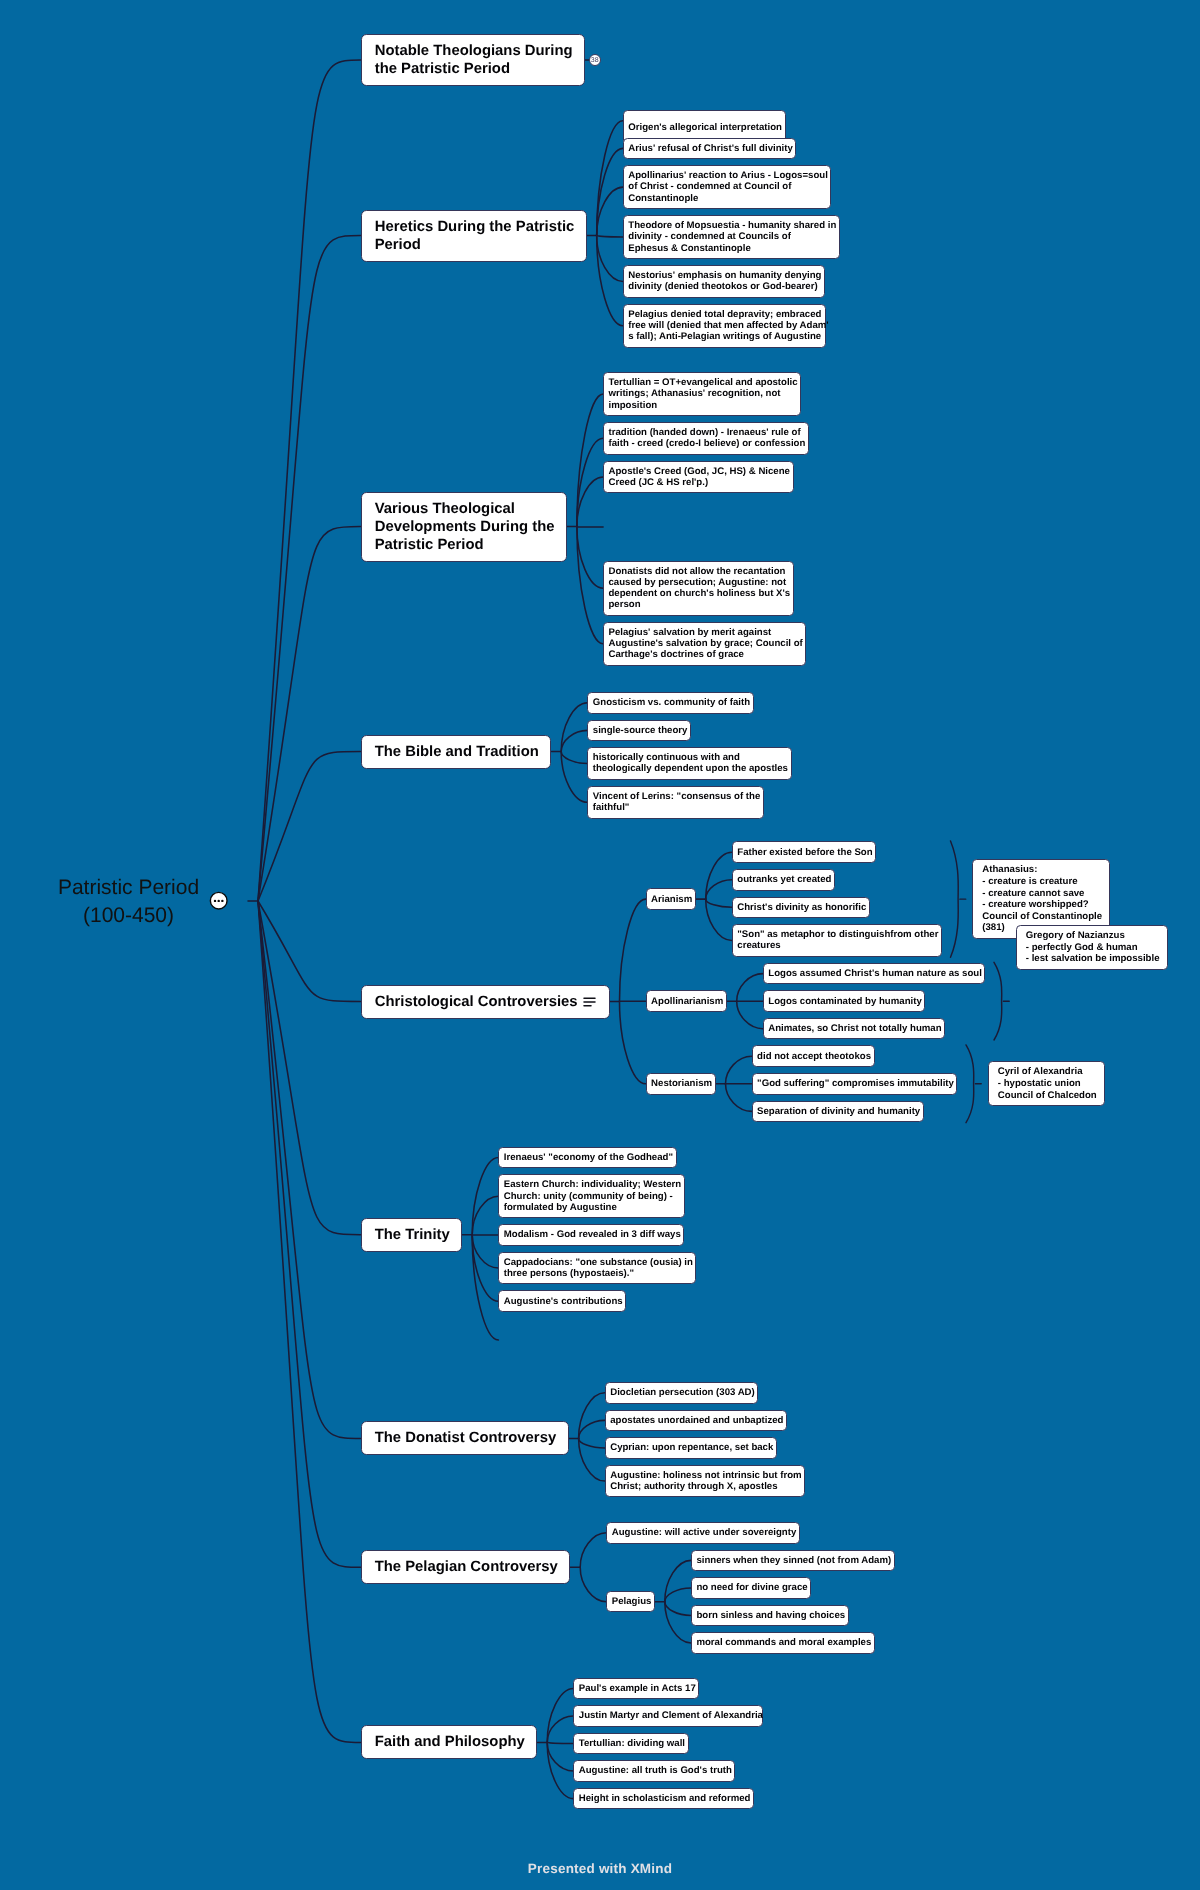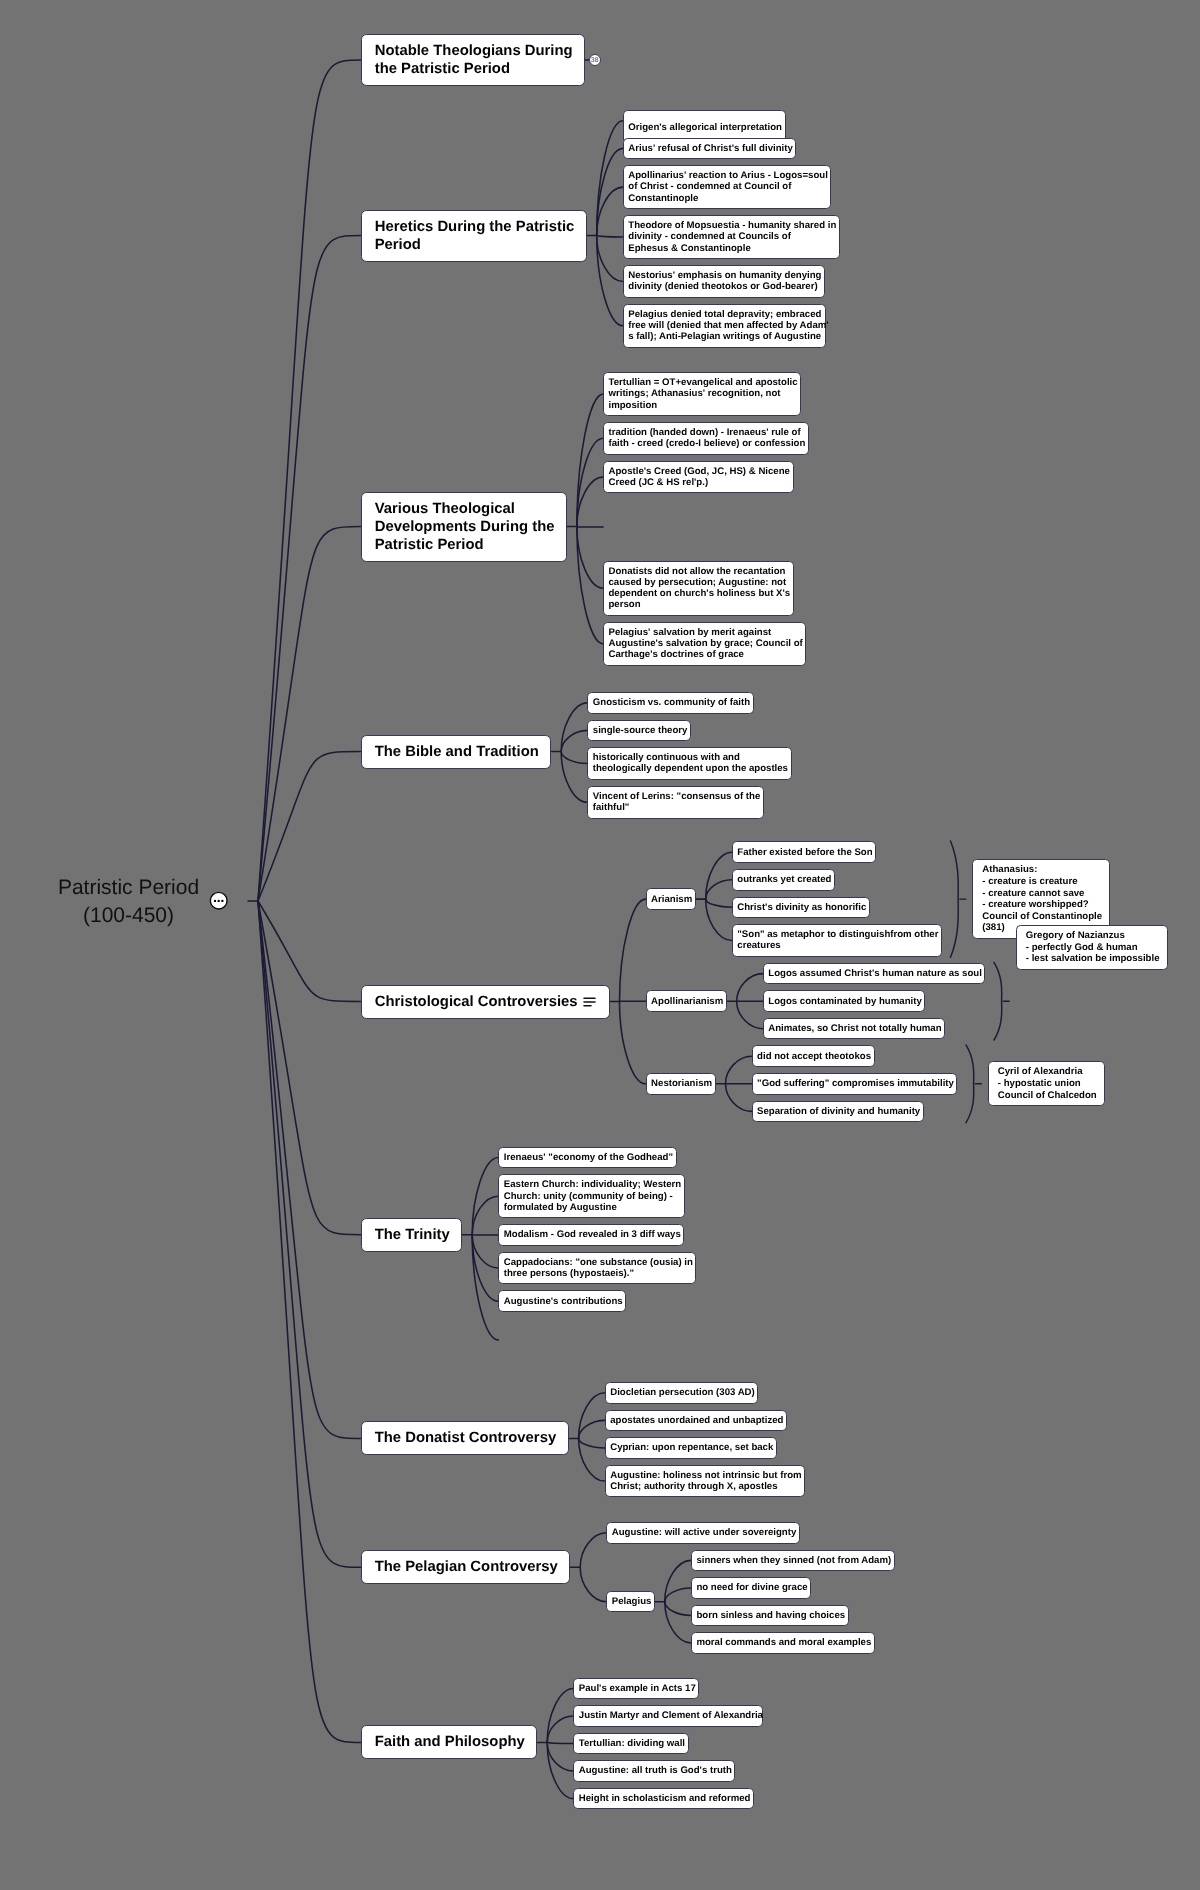--- a/index.html
+++ b/index.html
@@ -1,19 +1,19 @@
 <!DOCTYPE html>
 <html><head>
 <meta charset="utf-8">
 <title>Patristic Period (100-450)</title>
 <style>
   html,body{margin:0;padding:0;background:#ffffff;}
   body{width:1200px;height:1890px;font-family:"Liberation Sans",sans-serif;position:relative;overflow:hidden;
         -webkit-font-smoothing:antialiased;text-rendering:geometricPrecision;}
-  #map{position:absolute;left:0;top:0;width:1200px;height:1890px;background:#737373;}
+  #map{position:absolute;left:0;top:0;width:1200px;height:1890px;background:#0369a1;}
   #links{position:absolute;left:0;top:0;width:1200px;height:1890px;}
   #nodes{position:absolute;left:0;top:0;width:1200px;height:1890px;}
   .node{position:absolute;box-sizing:border-box;background:#ffffff;border:1.25px solid #363659;
         border-radius:4.5px;color:#050508;white-space:pre;}
   .node.main{border-width:1.2px;border-radius:5.5px;font-weight:bold;font-size:14.85px;line-height:18px;letter-spacing:0px;}
   .node.leaf{font-weight:bold;font-size:9.65px;line-height:11.2px;letter-spacing:0px;}
   .node .tx{position:absolute;left:0;top:0;width:100%;height:100%;display:flex;flex-direction:column;justify-content:center;}
   .node.main .tx{padding-left:13.2px;}
   .node.leaf .tx{padding-left:4.4px;}
   .node.summary{line-height:11.6px;}
@@ -167,20 +167,21 @@
       <div class="node leaf" style="left: 573.4px; top: 1677.6px; width: 126px; height: 21.6px;"><div class="tx"><span class="ln">Paul's example in Acts 17</span></div></div>
       <div class="node leaf" style="left: 573.4px; top: 1705.15px; width: 190px; height: 21.6px;"><div class="tx"><span class="ln">Justin Martyr and Clement of Alexandria</span></div></div>
       <div class="node leaf" style="left: 573.4px; top: 1732.7px; width: 115.3px; height: 21.6px;"><div class="tx"><span class="ln">Tertullian: dividing wall</span></div></div>
       <div class="node leaf" style="left: 573.4px; top: 1760.25px; width: 162.1px; height: 21.6px;"><div class="tx"><span class="ln">Augustine: all truth is God's truth</span></div></div>
       <div class="node leaf" style="left: 573.4px; top: 1787.8px; width: 180.7px; height: 21.6px;"><div class="tx"><span class="ln">Height in scholasticism and reformed</span></div></div>
       <div class="node leaf summary" style="left: 972.3px; top: 859.125px; width: 138px; height: 80px;"><div class="tx"><span class="ln">Athanasius:</span><span class="ln">- creature is creature</span><span class="ln">- creature cannot save</span><span class="ln">- creature worshipped?</span><span class="ln">Council of Constantinople</span><span class="ln">(381)</span></div></div>
       <div class="node leaf summary" style="left: 1015.8px; top: 925px; width: 151.9px; height: 45.2px;"><div class="tx"><span class="ln">Gregory of Nazianzus</span><span class="ln">- perfectly God &amp; human</span><span class="ln">- lest salvation be impossible</span></div></div>
       <div class="node leaf summary" style="left: 987.8px; top: 1061.2px; width: 117.1px; height: 45.2px;"><div class="tx"><span class="ln">Cyril of Alexandria</span><span class="ln">- hypostatic union</span><span class="ln">Council of Chalcedon</span></div></div>
     </div>
   <div id="center" style="width: 202px; left: 27.5px; top: 873.5px;"><span class="ln">Patristic Period</span><br><span class="ln">(100-450)</span></div>
+  <div class="wm" id="wm" style="top: 1861px;">Presented with XMind</div>
 <div class="ic" style="left: 208.5px; top: 891.4px; width: 19.4px; height: 19.4px;"><svg width="19.4" height="19.4" viewBox="0 0 20 20">
         <circle cx="10" cy="10" r="8.6" fill="#fff" stroke="#0b0b0b" stroke-width="1.45"></circle>
         <circle cx="6.2" cy="10.2" r="1.25" fill="#0b0b0b"></circle>
         <circle cx="10" cy="10.2" r="1.25" fill="#0b0b0b"></circle>
         <circle cx="13.8" cy="10.2" r="1.25" fill="#0b0b0b"></circle>
       </svg></div>
     <div class="badge" style="left: 588.6px; top: 53.9px; width: 12.2px; height: 12.2px; line-height: 11.2px;">38</div>
     <div class="ic" style="left: 582.9px; top: 994.7px; width: 13px; height: 13px;"><svg width="13" height="13" viewBox="0 0 13 13">
         <g stroke="#111118" stroke-width="1.55" stroke-linecap="round">
           <line x1="1.0" y1="3.2" x2="12.0" y2="3.2"></line>

